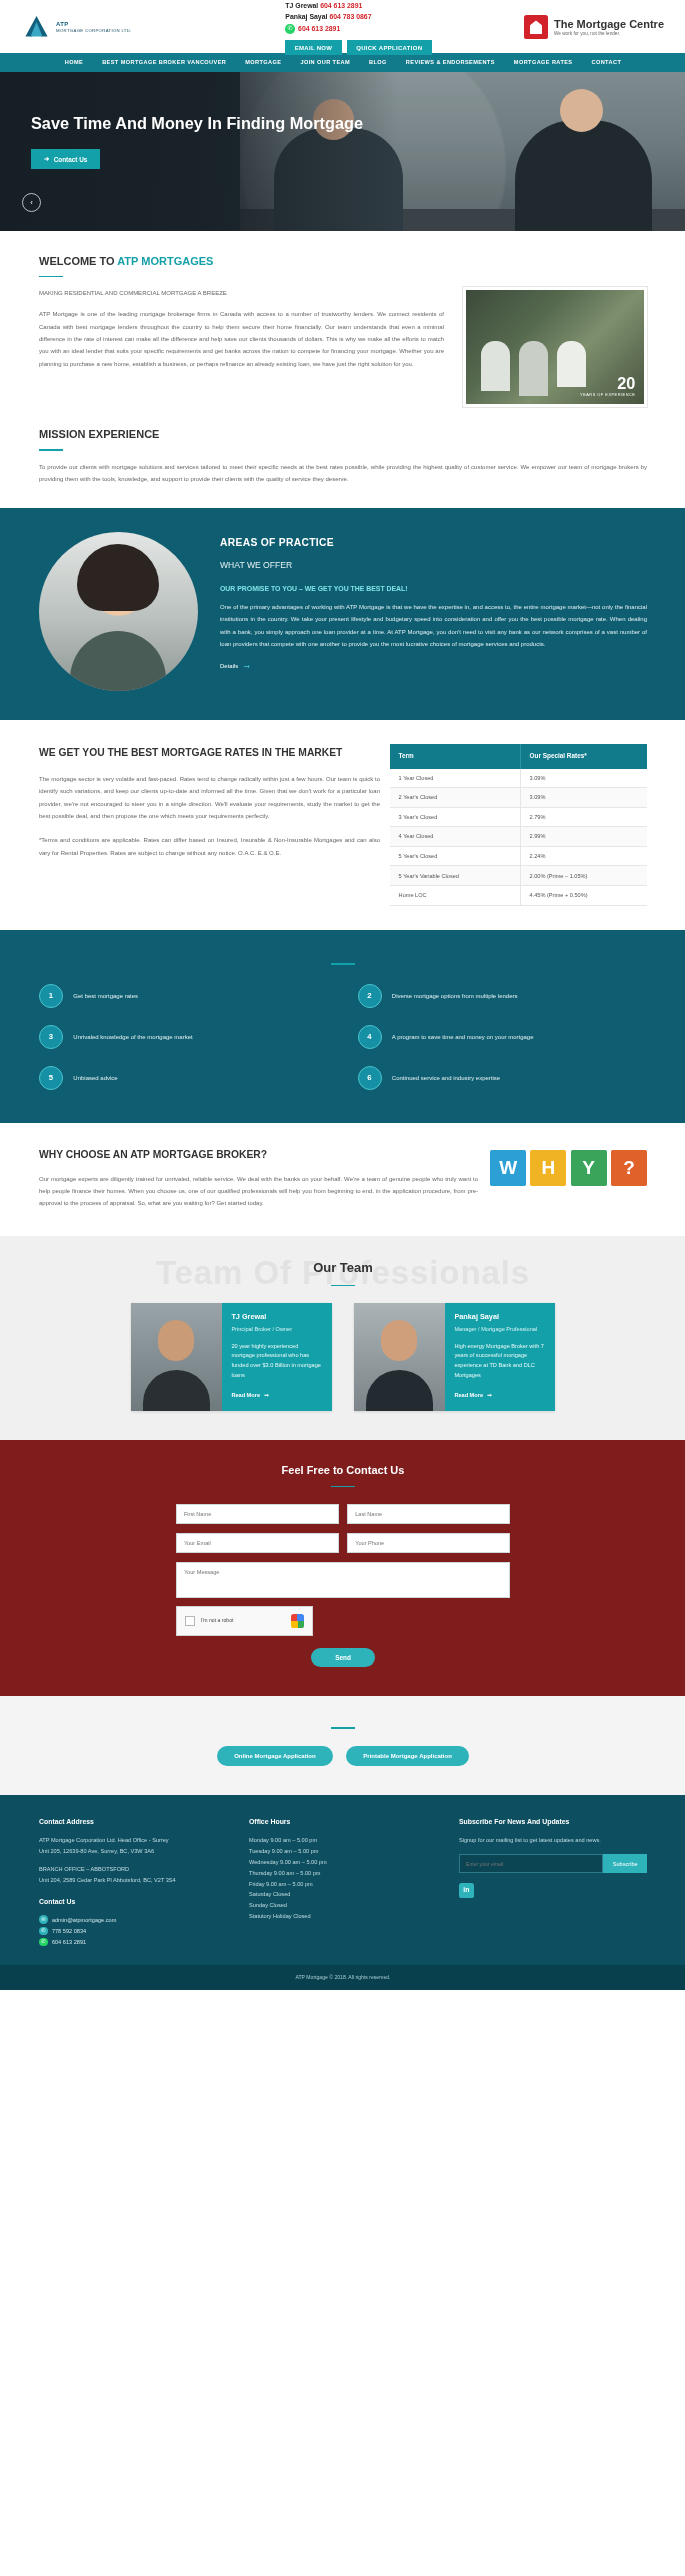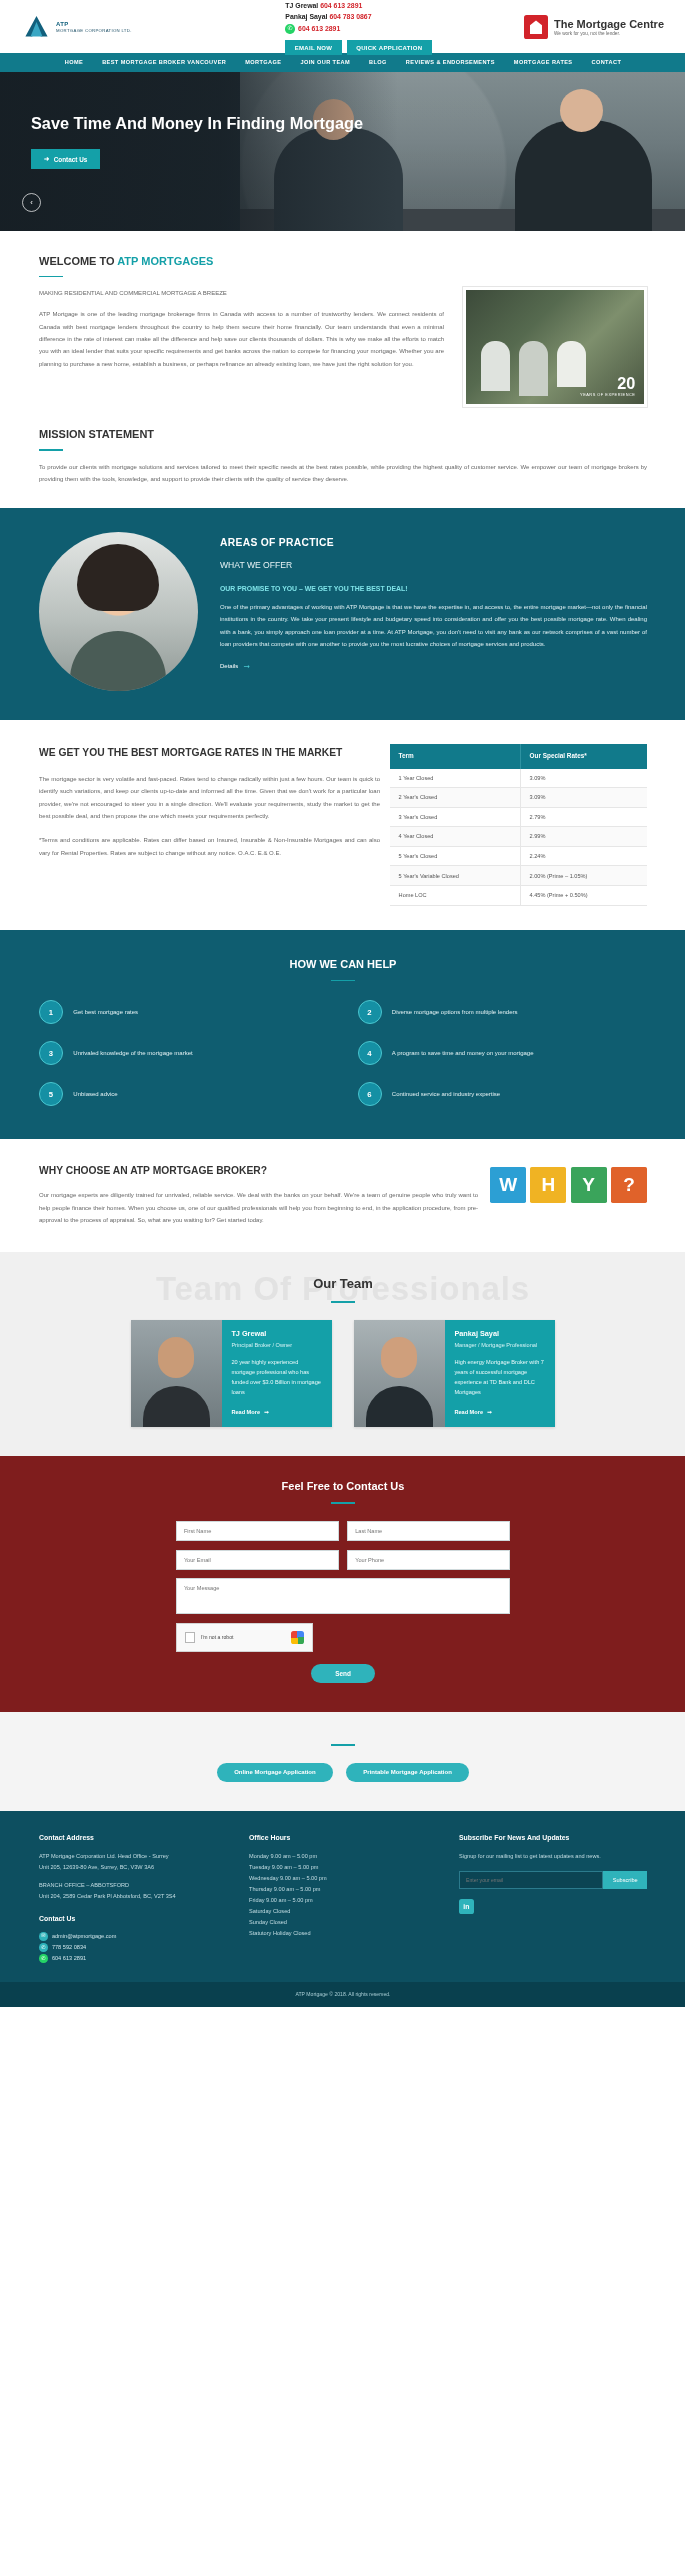--- a/index.html
+++ b/index.html
@@ -353,21 +353,21 @@
           </div>
         <div class="badge-20">
           <div class="n">20</div>
           <div class="t">YEARS OF EXPERIENCE</div>
         </div>
       </div>
     </div>
   </div>
 
   <div class="mission">
-    <h2 class="sec-title">MISSION STATEMENT</h2>
+    <h2 class="sec-title">MISSION EXPERIENCE</h2>
     <div class="rule"></div>
     <p>To provide our clients with mortgage solutions and services tailored to meet their specific needs at the best rates possible, while providing the highest quality of customer service. We empower our team of mortgage brokers by providing them with the tools, knowledge, and support to provide their clients with the quality of service they deserve.</p>
   </div>
 </div>
 
 <div class="practice">
   <div class="practice-photo">
     <div class="hair"></div>
     <div class="top"></div>
   </div>
@@ -425,21 +425,20 @@
         <tr>
             <td>Home LOC</td>
             <td>4.45% (Prime + 0.50%)</td>
           </tr>
       </tbody>
     </table>
   </div>
 </div>
 
 <div class="help">
-  <h2>HOW WE CAN HELP</h2>
   <div class="rule"></div>
   <div class="help-grid">
     <div class="help-item">
       <div class="help-num">1</div>
       <div class="help-txt">Get best mortgage rates</div>
     </div>
     <div class="help-item">
       <div class="help-num">2</div>
       <div class="help-txt">Diverse mortgage options from multiple lenders</div>
     </div>

